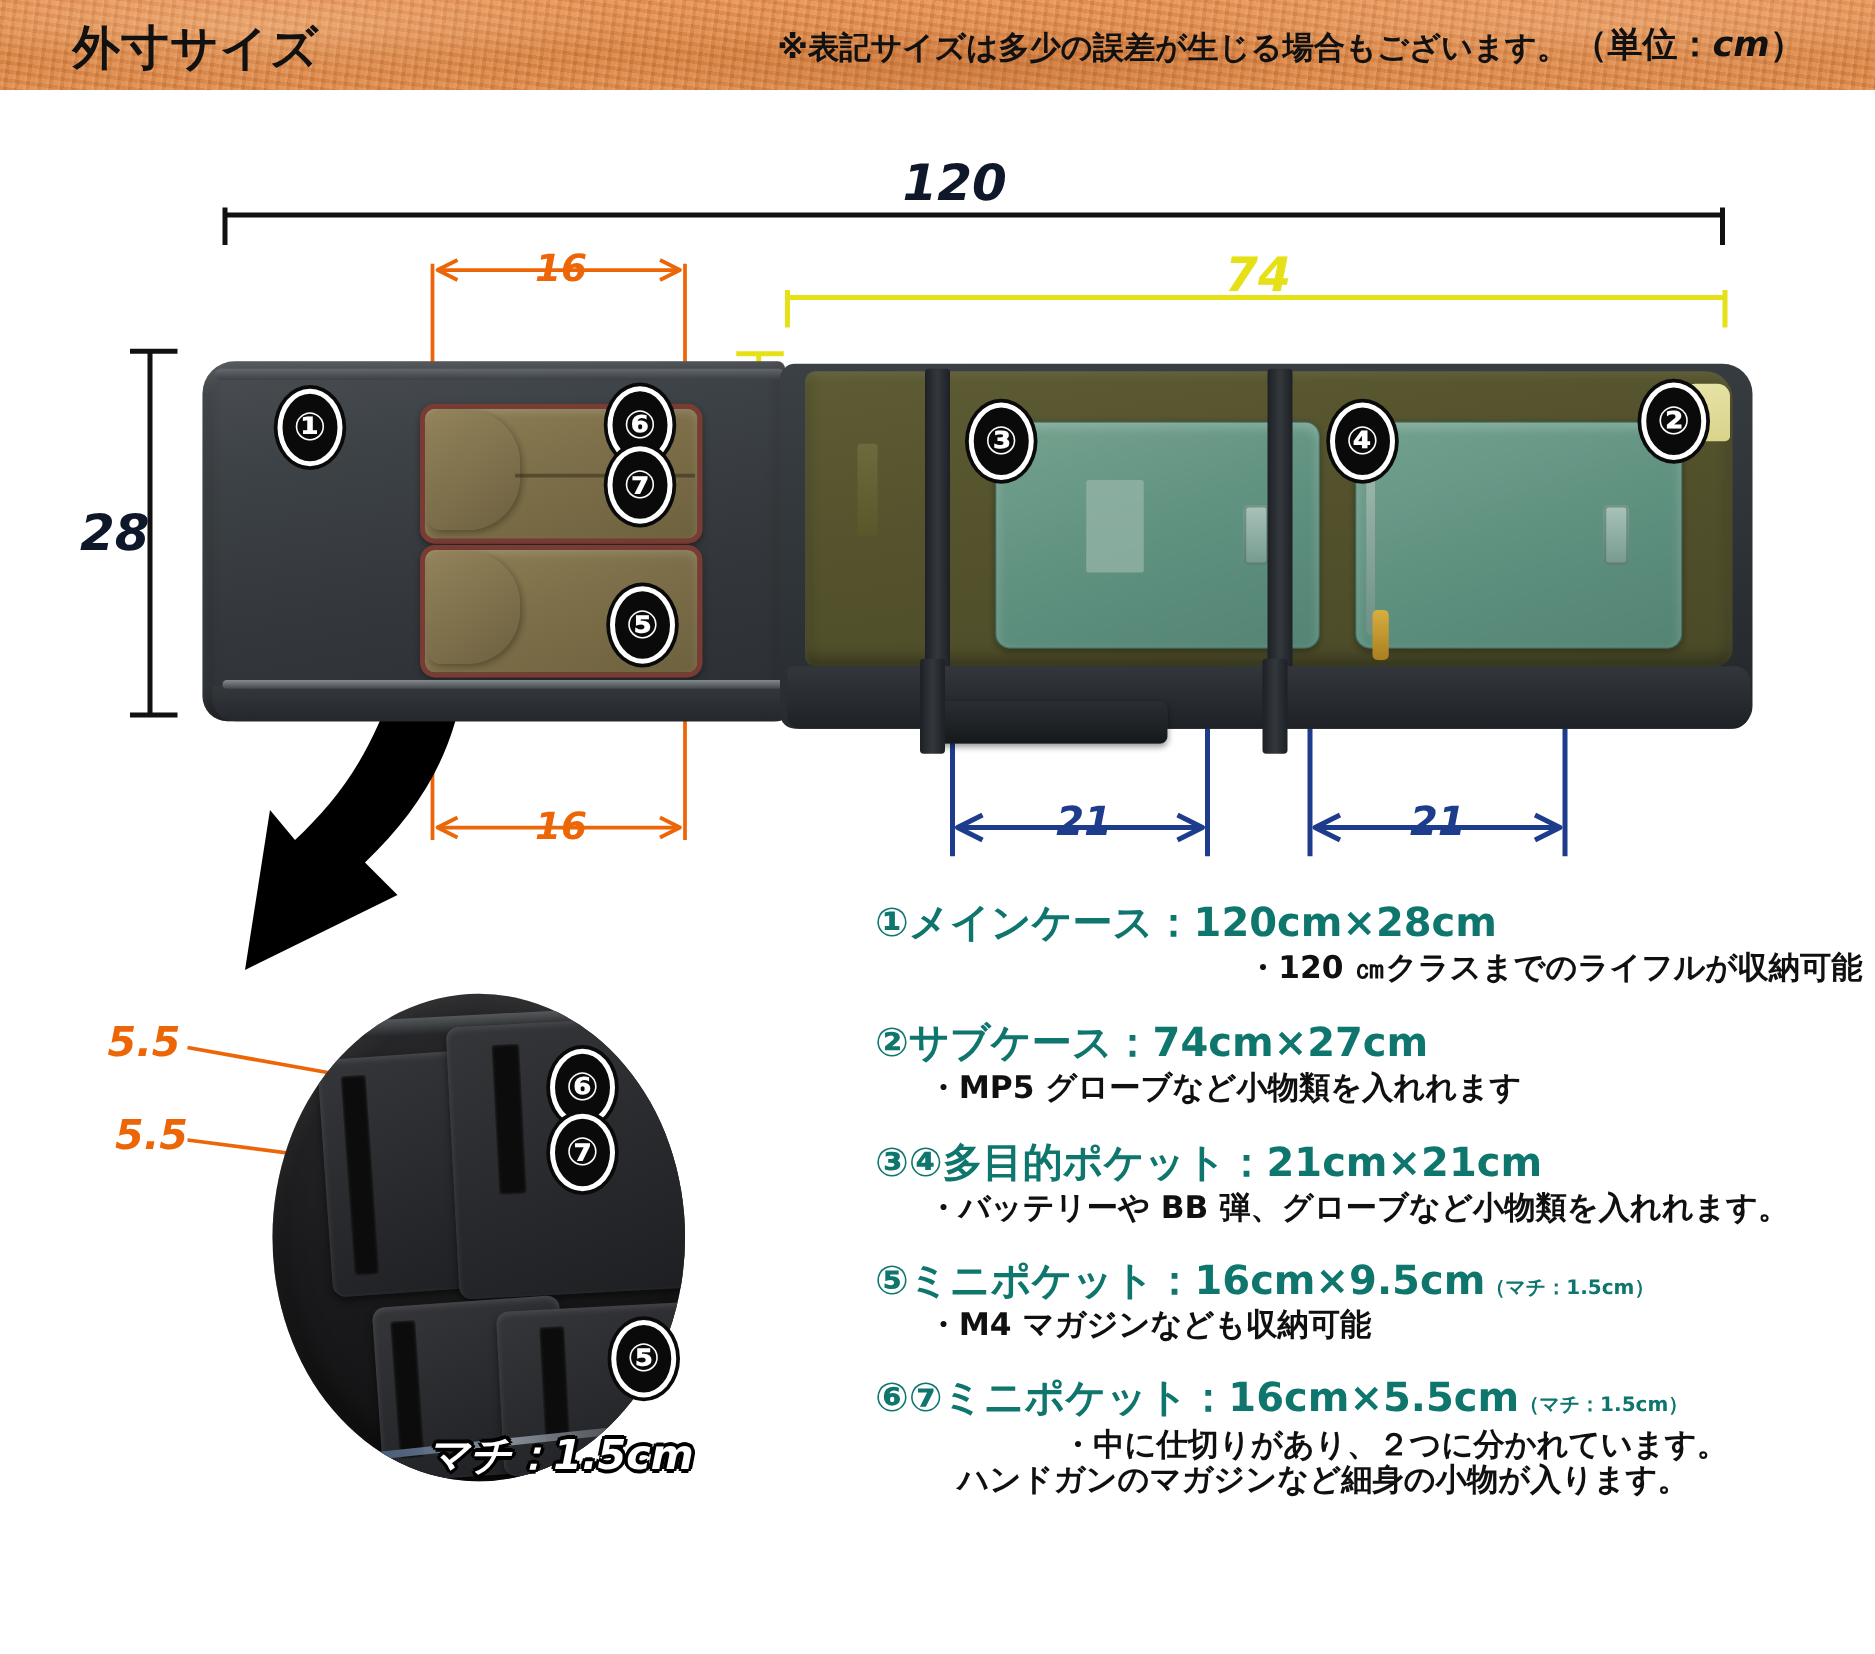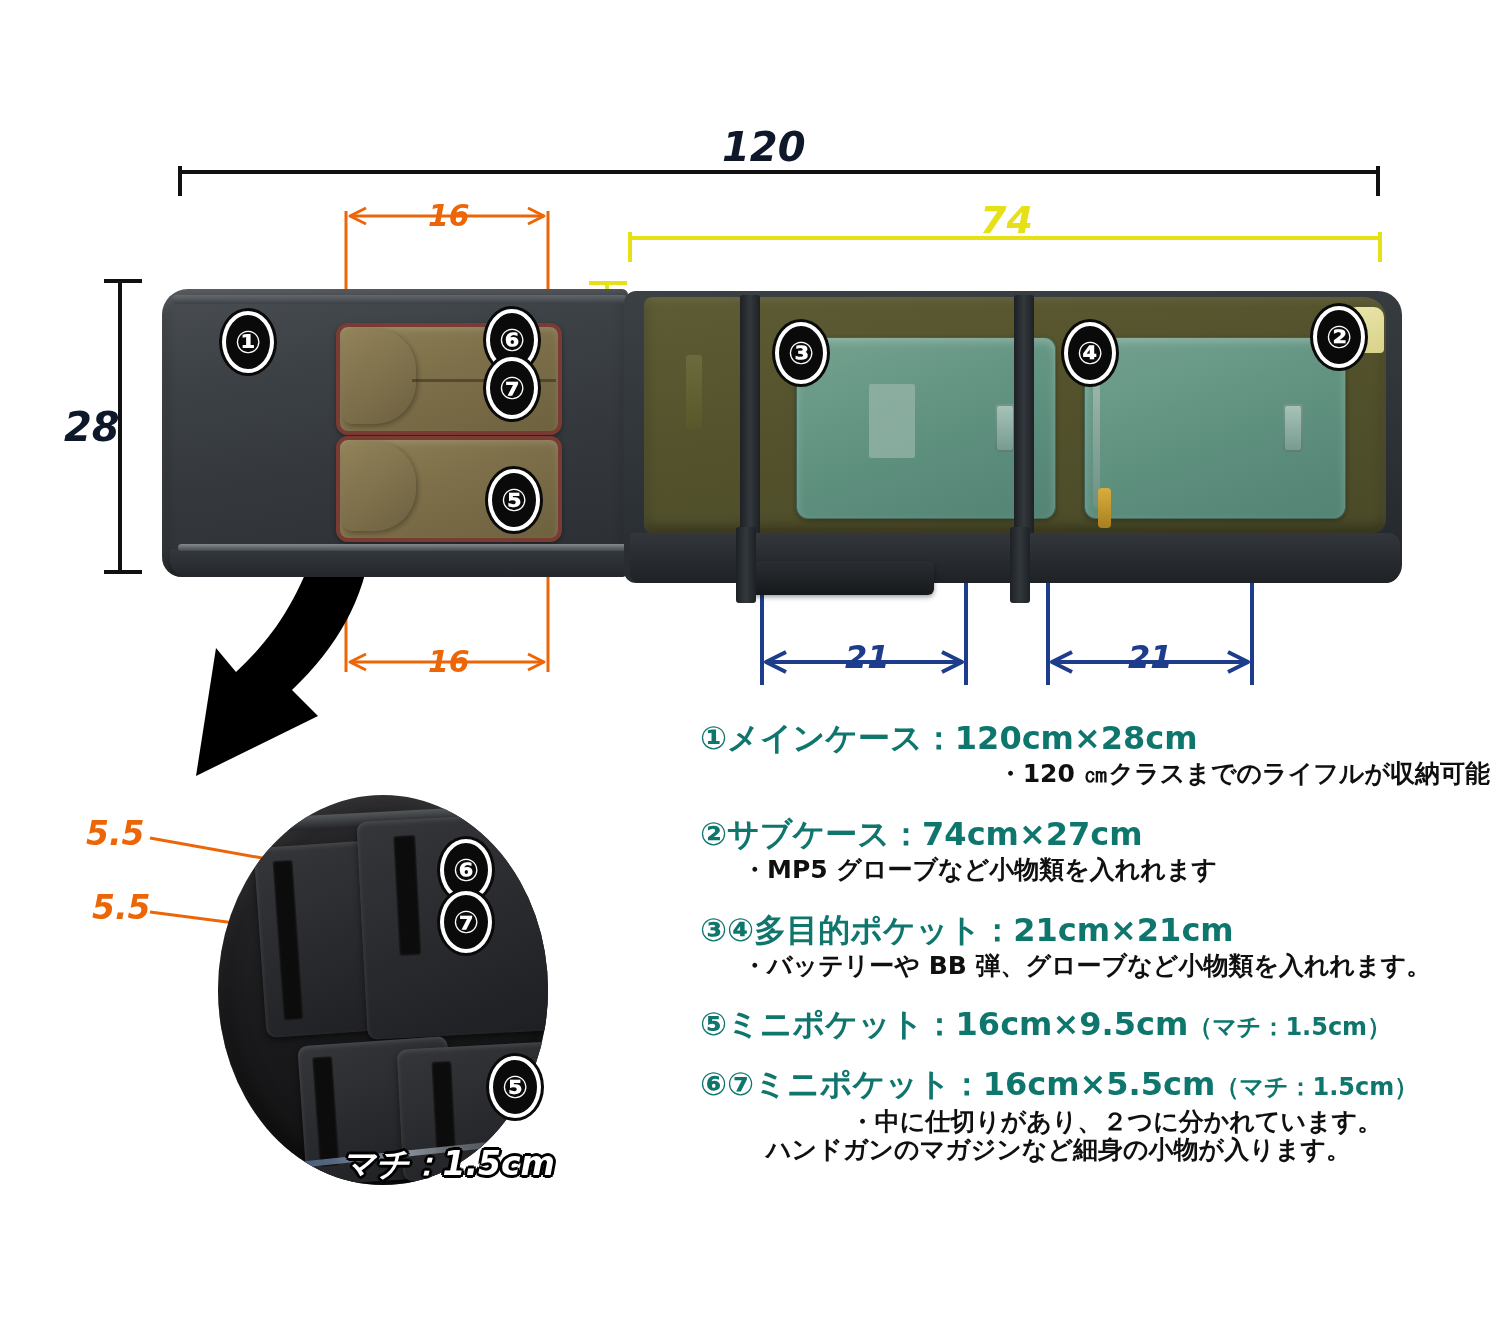--- a/index.html
+++ b/index.html
@@ -196,34 +196,39 @@
       -3px 0 0 #000, 3px 0 0 #000, 0 -3px 0 #000, 0 3px 0 #000;
     white-space:nowrap;
   }
 
   
   .spec-list{position:absolute;left:700px;top:722px;width:790px;}
   .spec-head{
     color:#0f766e;font-weight:bold;font-size:32px;white-space:nowrap;
     line-height:1.0;margin:0;
   }
-  .spec-head .small{font-size:24px;font-weight:bold;}
+  .spec-head .small{font-size:16px;font-weight:bold;}
   .spec-sub{
     color:#101010;font-weight:bold;font-size:25px;white-space:nowrap;
     line-height:1.12;margin:0;
   }
   .spec-block{margin-bottom:4px;}
   .spec-sub.indent{padding-left:42px;}
   .spec-sub.indent2{padding-left:66px;}
 </style>
 </head>
 <body>
 
 <div id="root">
 
+  <div class="header-band">
+    <div class="header-title">外寸サイズ</div>
+    <div class="header-note">※表記サイズは多少の誤差が生じる場合もございます。</div>
+    <div class="header-unit"><span>（単位：</span><i>cm</i><span>）</span></div>
+  </div>
 
   <svg width="1500" height="1323" style="position:absolute;left:0;top:0;pointer-events:none;">
 
     <g stroke="#111111" stroke-width="4" fill="none">
       <line x1="180" y1="172" x2="1378" y2="172"></line>
       <line x1="180" y1="166" x2="180" y2="196"></line>
       <line x1="1378" y1="166" x2="1378" y2="196"></line>
     </g>
 
     <g stroke="#111111" stroke-width="4" fill="none">
@@ -431,20 +436,21 @@
       <div class="spec-sub indent" style="margin-top:6px;">・MP5 グローブなど小物類を入れれます</div>
     </div>
 
     <div class="spec-block" style="margin-top:30px;">
       <div class="spec-head"><span>③④多目的ポケット：21cm×21cm</span></div>
       <div class="spec-sub indent" style="margin-top:6px;">・バッテリーや BB 弾、グローブなど小物類を入れれます。</div>
     </div>
 
     <div class="spec-block" style="margin-top:28px;">
       <div class="spec-head"><span>⑤ミニポケット：16cm×9.5cm</span><span class="small">（マチ：1.5cm）</span></div>
+      <div class="spec-sub indent" style="margin-top:6px;">・M4 マガジンなども収納可能</div>
     </div>
 
     <div class="spec-block" style="margin-top:28px;">
       <div class="spec-head"><span>⑥⑦ミニポケット：16cm×5.5cm</span><span class="small">（マチ：1.5cm）</span></div>
       <div class="spec-sub indent" style="margin-top:8px;text-align:center;">・中に仕切りがあり、２つに分かれています。</div>
       <div class="spec-sub indent2">ハンドガンのマガジンなど細身の小物が入ります。</div>
     </div>
 
   </div>
 

